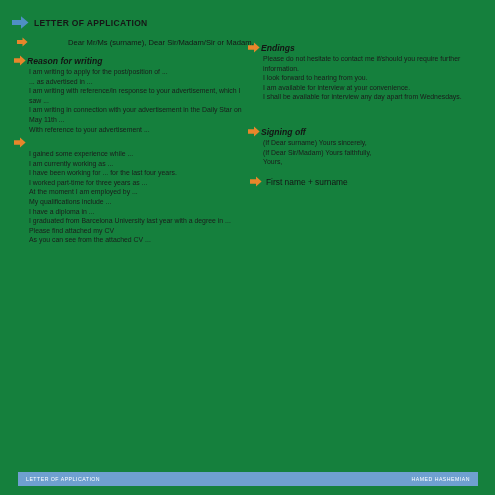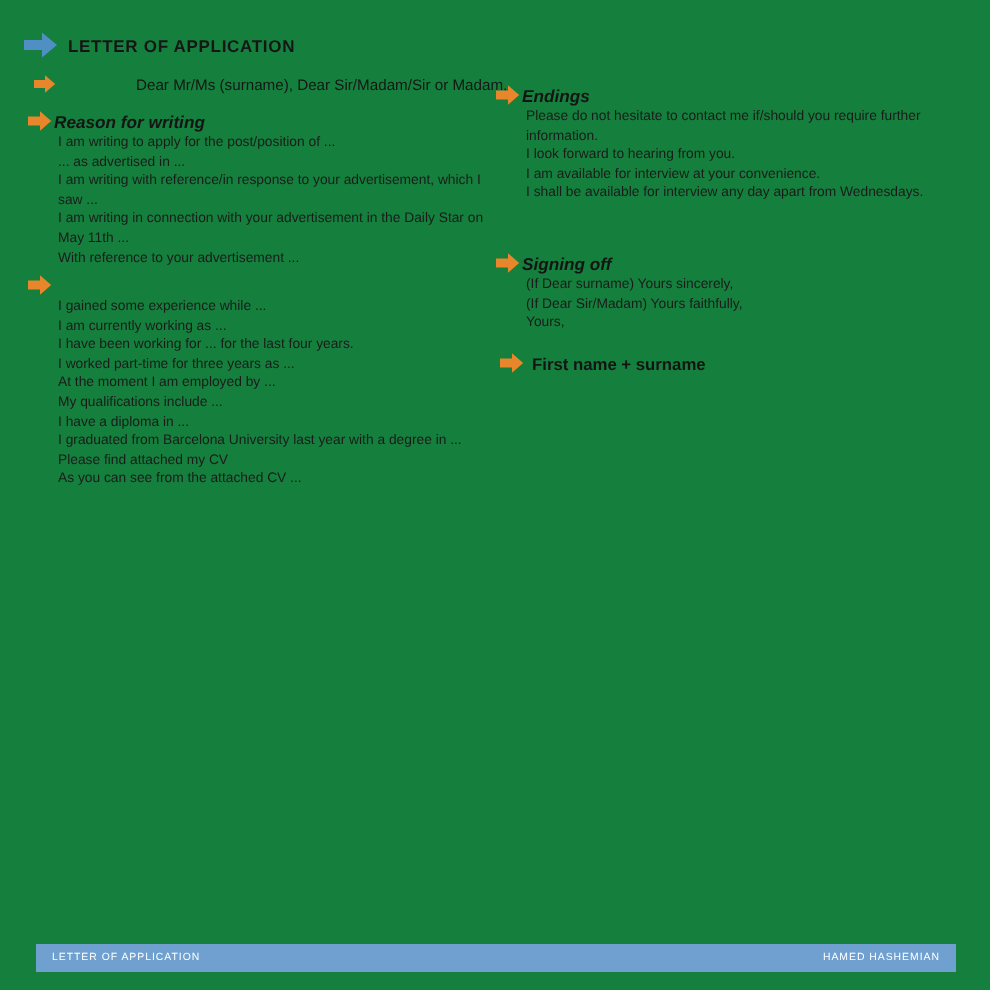--- a/index.html
+++ b/index.html
@@ -98,21 +98,21 @@
   .name-row {
     position: absolute;
     left: 250px;
     top: 176px;
     display: flex;
     align-items: center;
     gap: 4px;
   }
   .name-text {
     font-size: 8.4px;
-    font-weight: bold;
+    font-weight: normal;
     color: #141414;
     white-space: nowrap;
   }
 
   
   .footer {
     position: absolute;
     left: 18px;
     top: 472px;
     width: 460px;

